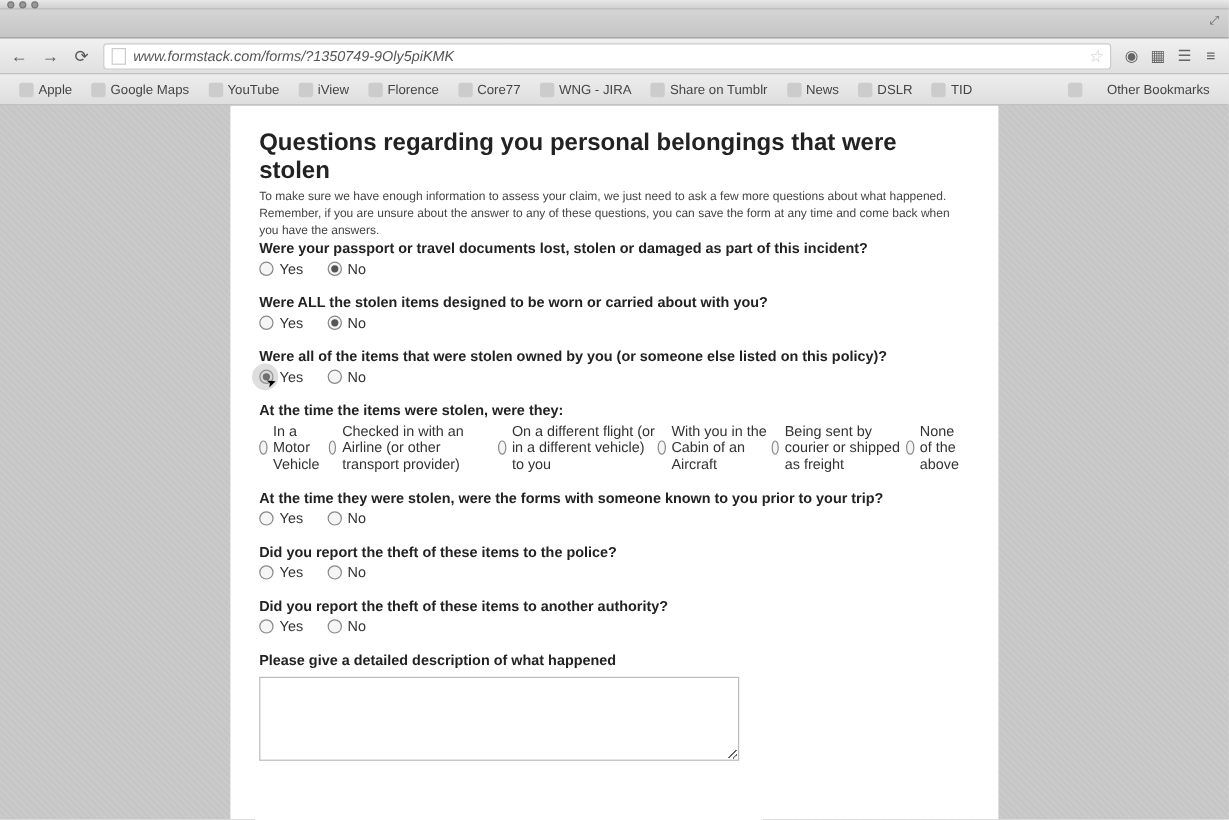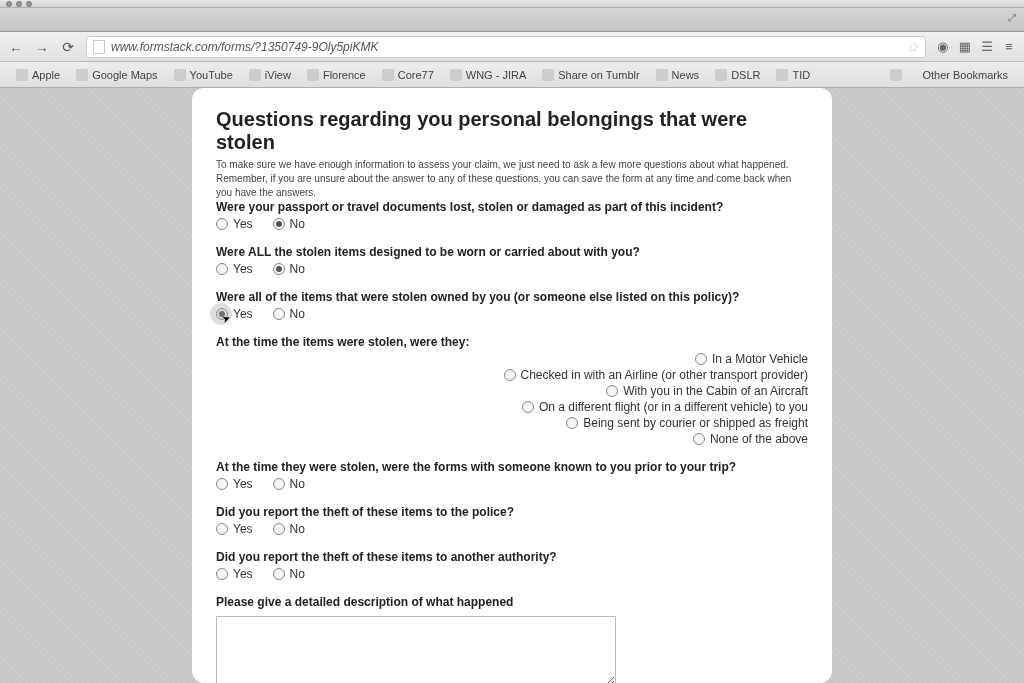--- a/index.html
+++ b/index.html
@@ -108,42 +108,41 @@
       display: flex;
       justify-content: center;
       overflow: hidden;
     }
     .page {
       width: 640px;
       background: #fff;
       padding: 20px 24px 0 24px;
       display: flex;
       flex-direction: column;
-      border-radius: 12px;
     }
     .page h1 {
       font-size: 20px;
       font-weight: bold;
       color: #222;
       margin-bottom: 4px;
     }
     .page .intro {
       font-size: 10px;
       color: #444;
       line-height: 1.4;
     }
     .question { margin-bottom: 14px; }
     .q-label {
       font-weight: bold;
       font-size: 12px;
       color: #222;
       margin-bottom: 3px;
     }
     .options-row { display: flex; gap: 20px; }
-    .options-col { display: flex; flex-direction: column; gap: 2px; align-items: flex-end; }
+    .options-col { display: flex; flex-direction: row; gap: 2px; }
     .option { display: flex; align-items: center; gap: 5px; font-size: 12px; color: #333; }
     .radio {
       width: 12px; height: 12px;
       border: 1px solid #888;
       border-radius: 50%;
       background: #f5f5f5;
       display: inline-flex;
       align-items: center; justify-content: center;
     }
     .radio.selected::after {
@@ -316,25 +315,25 @@
         <label class="option">
             <span class="radio"></span>
             <span>In a Motor Vehicle</span>
           </label>
         <label class="option">
             <span class="radio"></span>
             <span>Checked in with an Airline (or other transport provider)</span>
           </label>
         <label class="option">
             <span class="radio"></span>
+            <span>On a different flight (or in a different vehicle) to you</span>
+          </label>
+        <label class="option">
+            <span class="radio"></span>
             <span>With you in the Cabin of an Aircraft</span>
-          </label>
-        <label class="option">
-            <span class="radio"></span>
-            <span>On a different flight (or in a different vehicle) to you</span>
           </label>
         <label class="option">
             <span class="radio"></span>
             <span>Being sent by courier or shipped as freight</span>
           </label>
         <label class="option">
             <span class="radio"></span>
             <span>None of the above</span>
           </label>
       </div>

